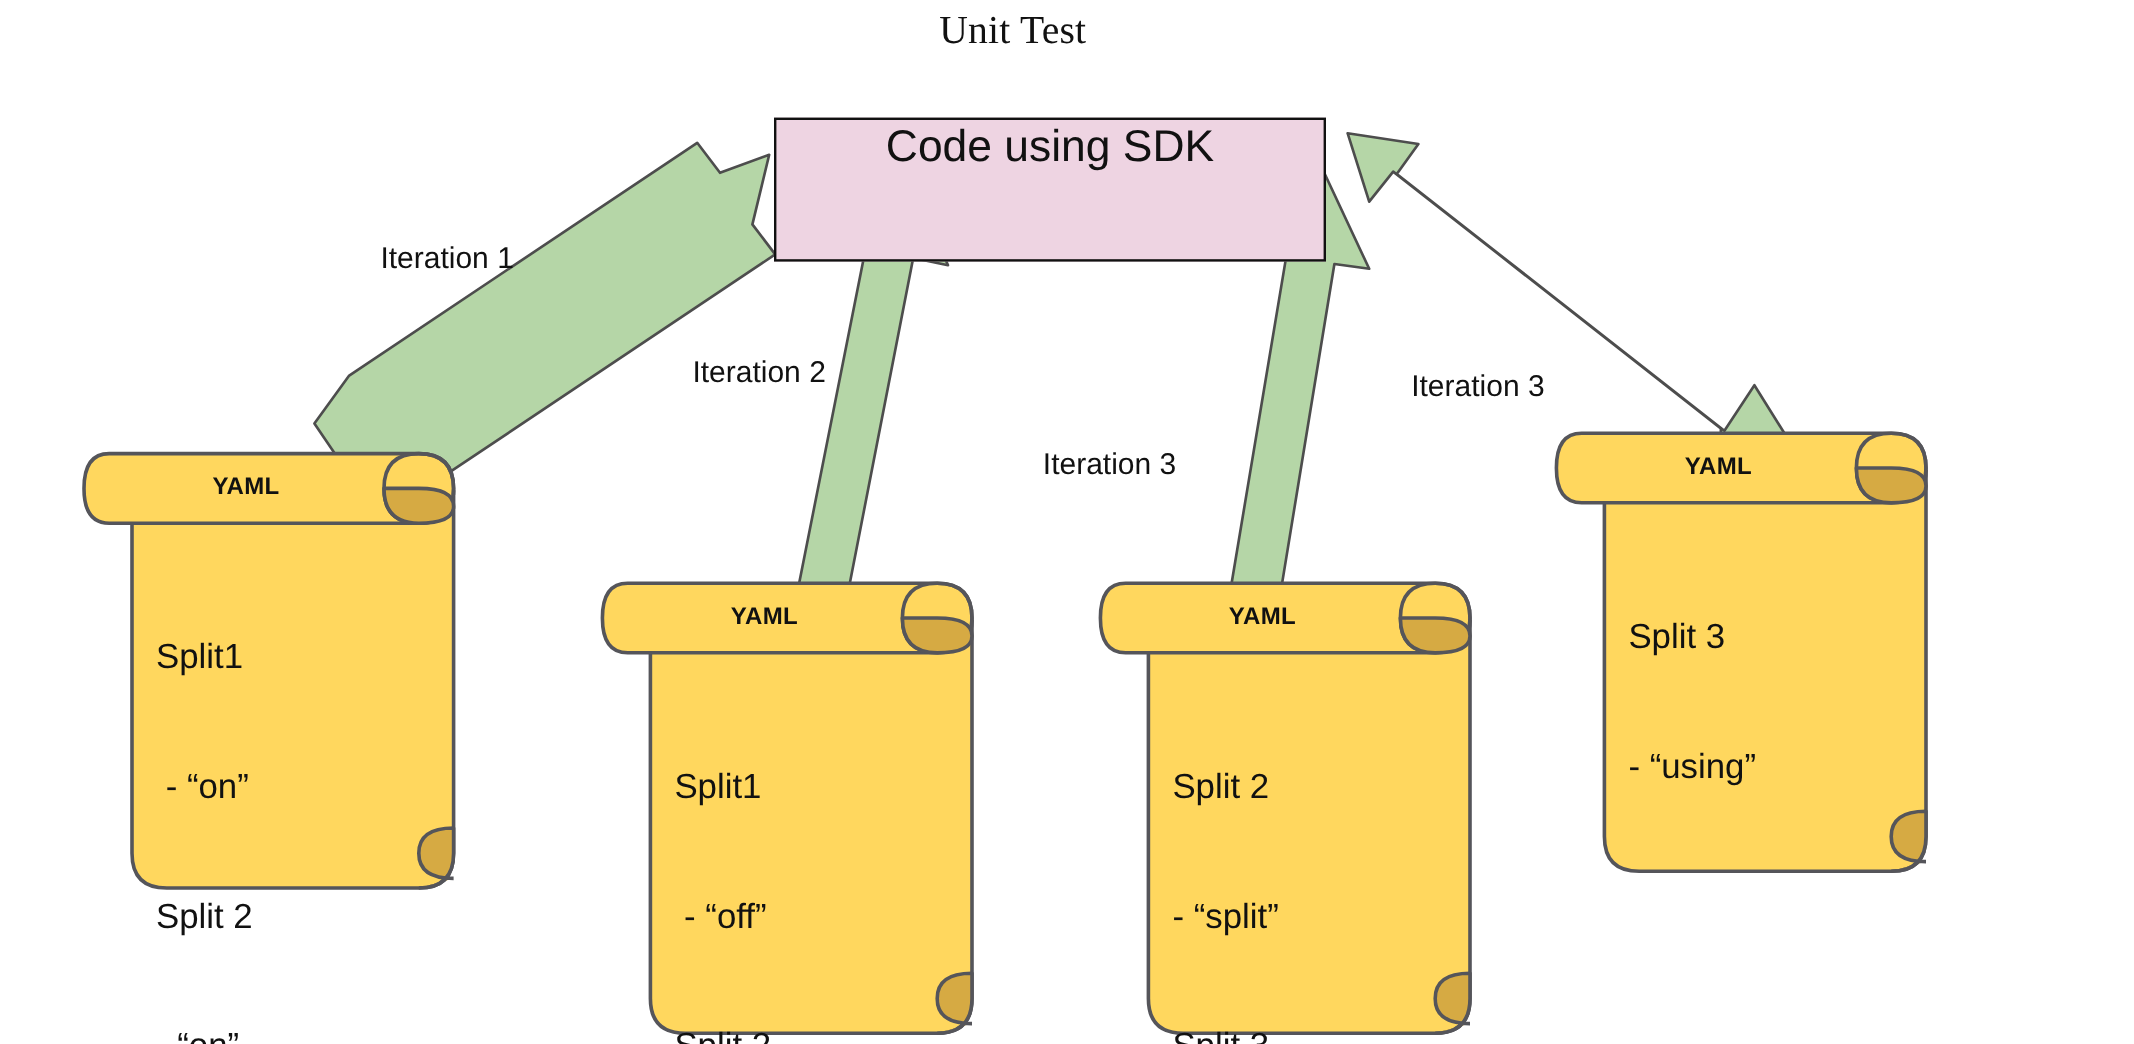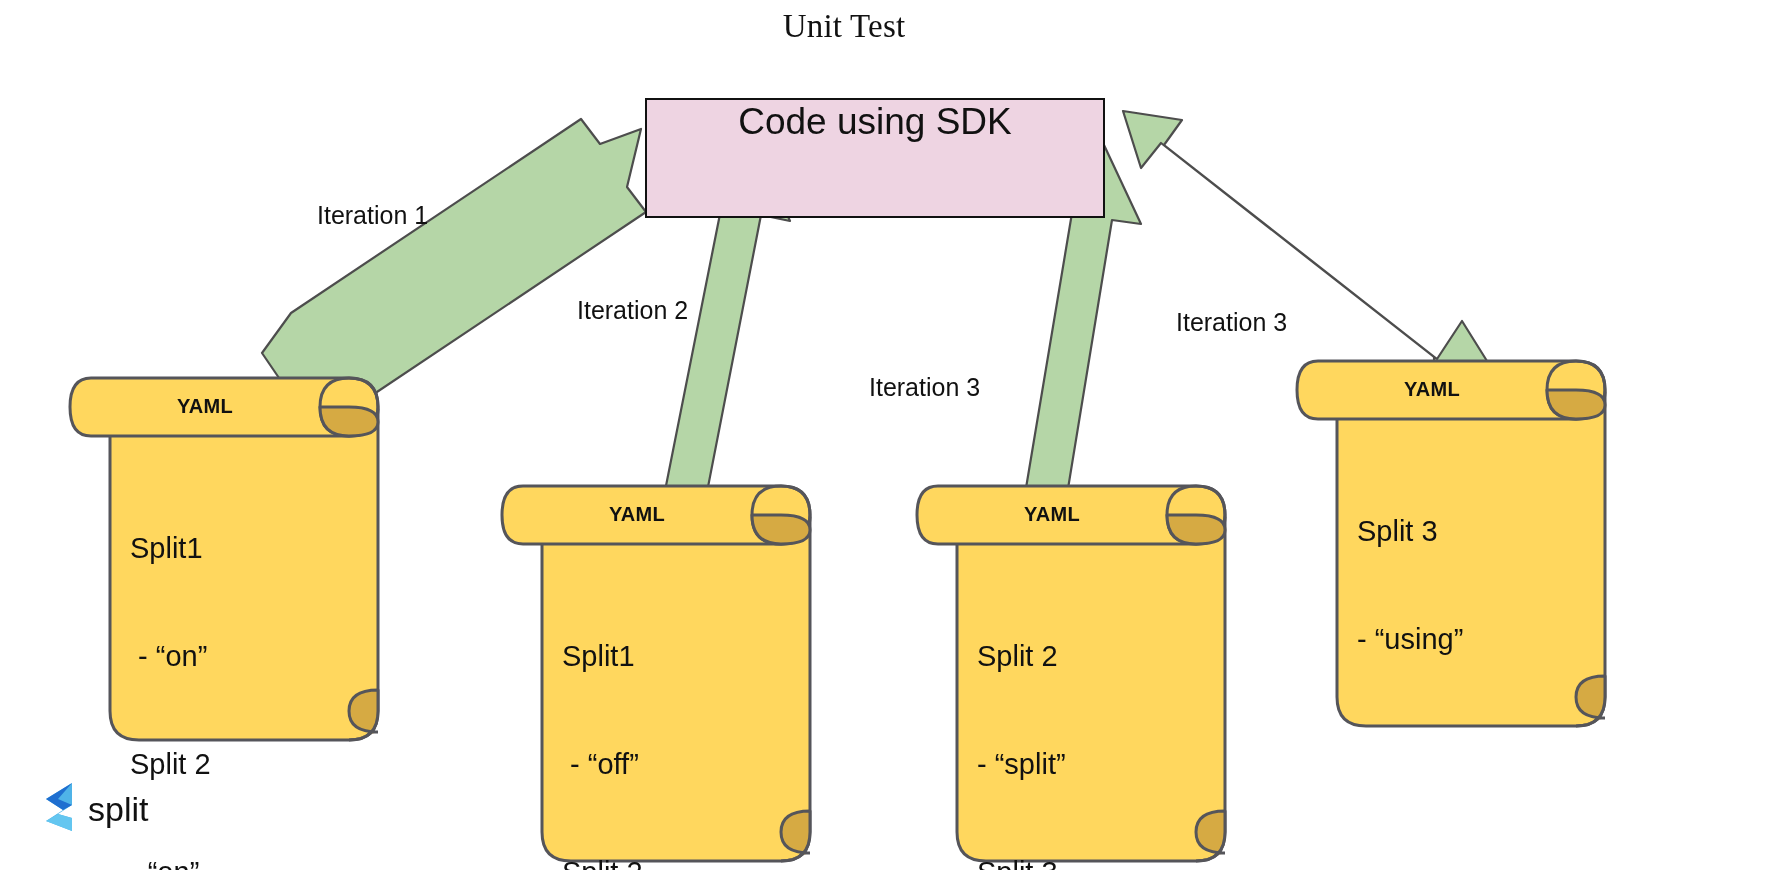--- a/index.html
+++ b/index.html
@@ -218,26 +218,14 @@
       <path d="M 281 64 Q 310 64 310 35 Q 310 6 281 6 Q 252 6 252 35 Q 252 64 281 64 Z" fill="none" stroke="#55555a" stroke-width="3"></path>
       <path d="M 252 35 L 281 35 Q 310 35 310 50 Q 310 64 281 64 Q 252 64 252 35 Z" fill="#d6aa43" stroke="#55555a" stroke-width="3" stroke-linejoin="round"></path>
     </svg>
     <div class="doc-title" style="left:22px; top:22px; width:230px;">YAML</div>
     <div class="doc-body" style="left:62px; top:86px;">
       <span class="doc-body-line">Split 3</span>
       <span class="doc-body-line">- “using”</span>
     </div>
   </div>
 
-  <div class="abs" id="split-logo">
-    <svg viewBox="0 0 130 58" width="130" height="58">
-
-      <g>
-        <path d="M 36 5 L 10 21 L 27 32 L 10 43 L 36 53 L 36 40 L 22 36 L 36 27 Z" fill="#4fb3e8"></path>
-        <path d="M 36 5 L 10 21 L 27 32 L 36 27 L 22 21 Z" fill="#1f6fd0"></path>
-        <path d="M 36 40 L 36 53 L 10 43 L 22 36 Z" fill="#63c6f0"></path>
-      </g>
-
-      <text x="52" y="43" font-family="Liberation Sans, sans-serif" font-size="34" fill="#111111">split</text>
-    </svg>
-  </div>
 
 </div>
 
 </body></html>

